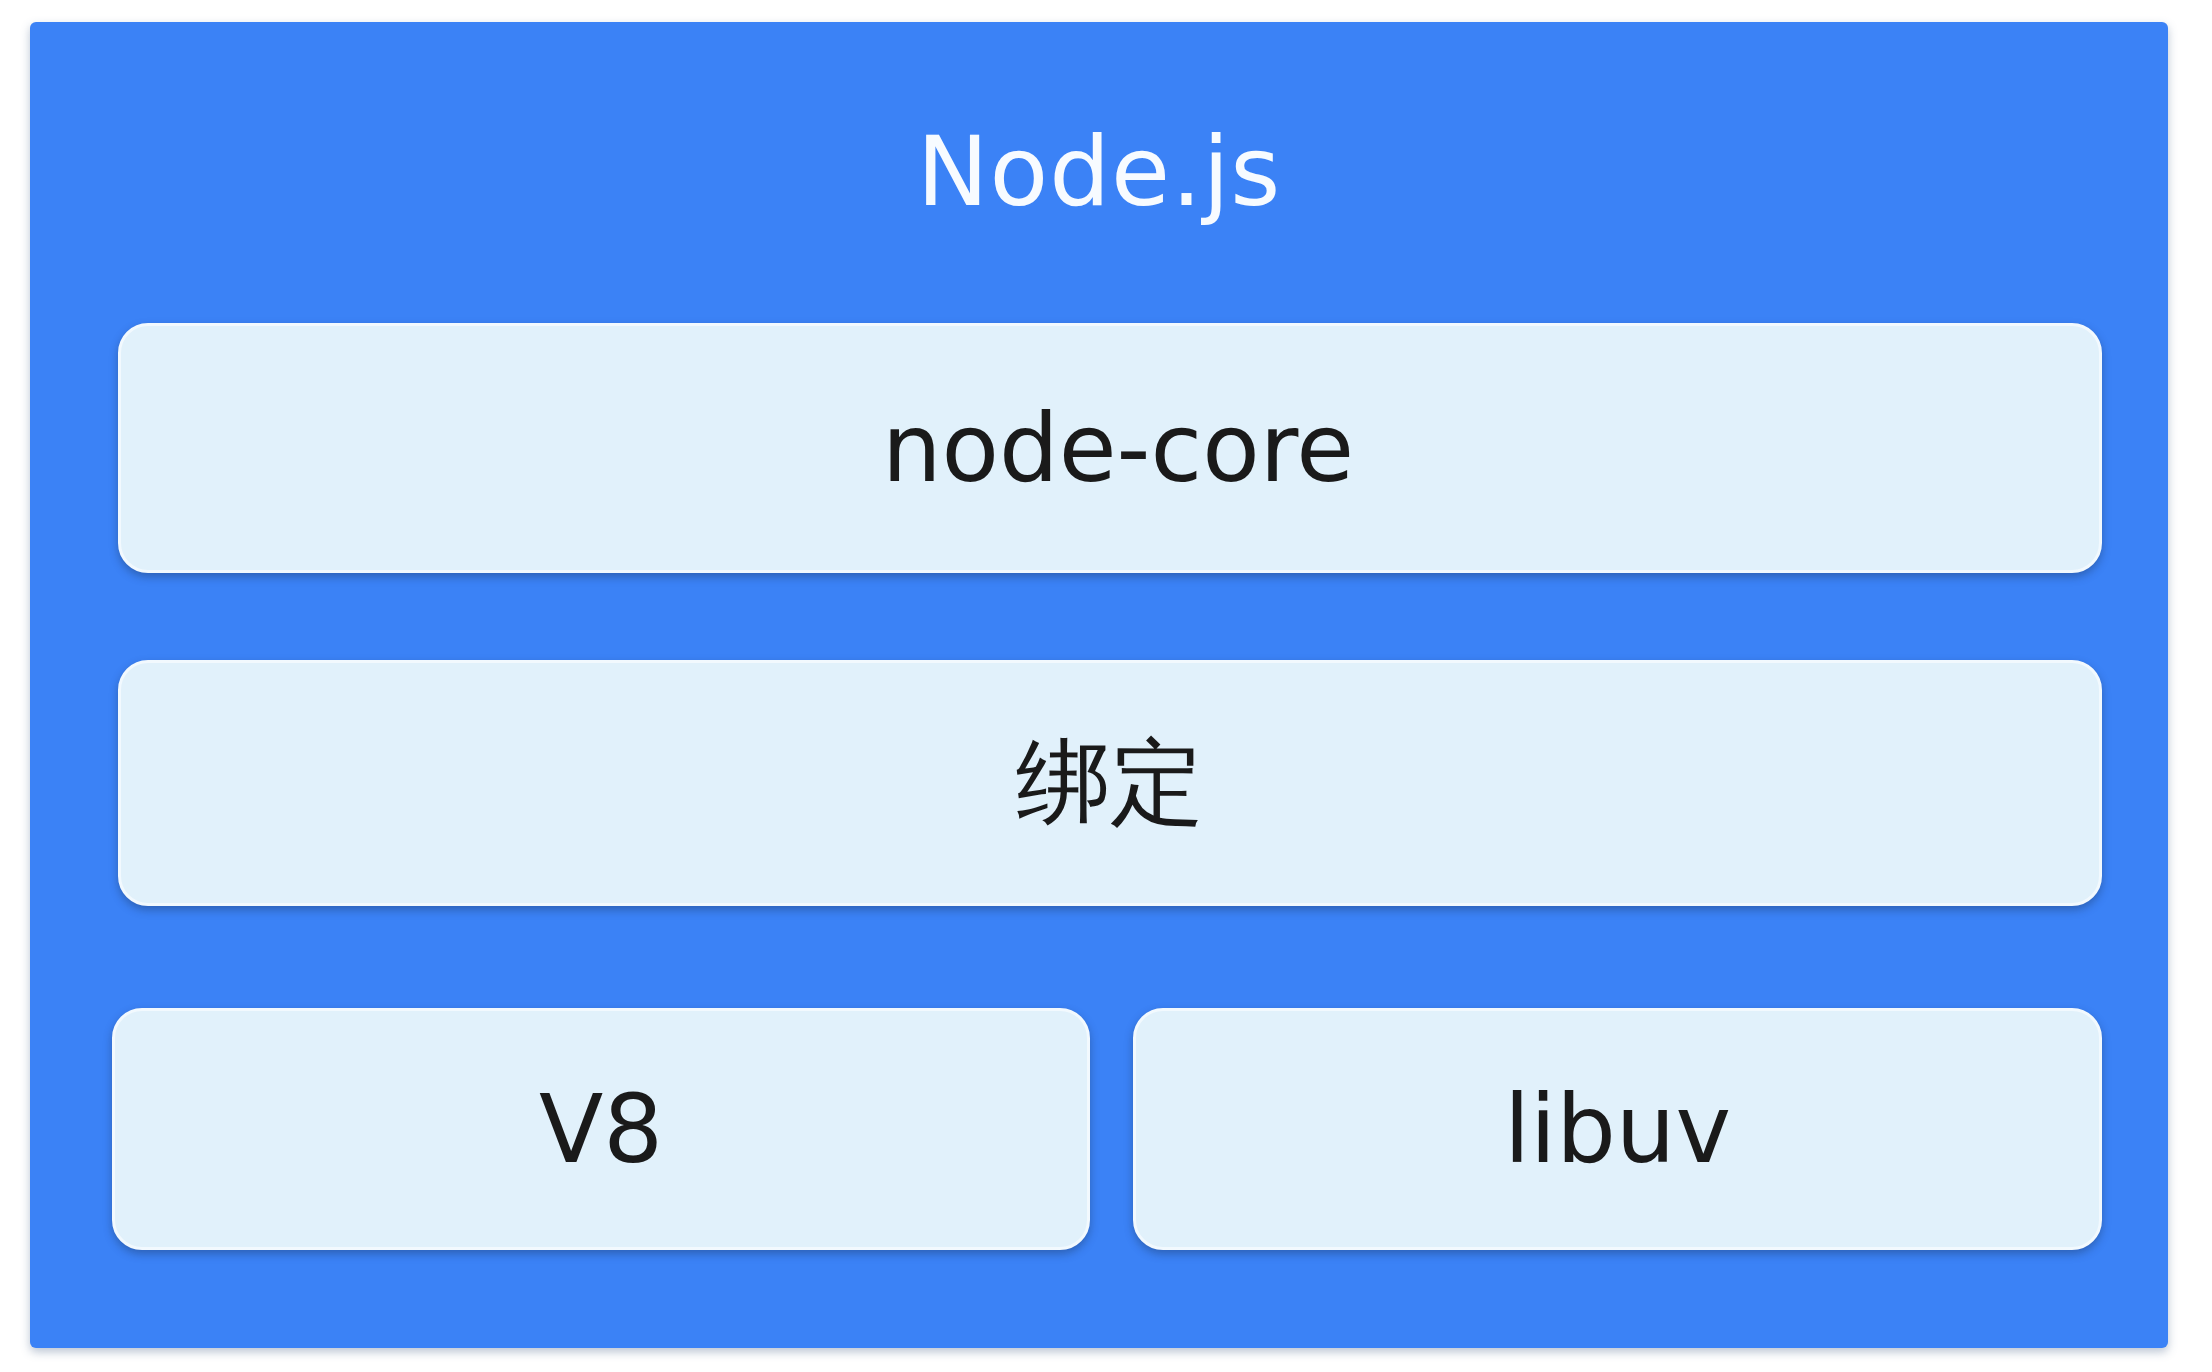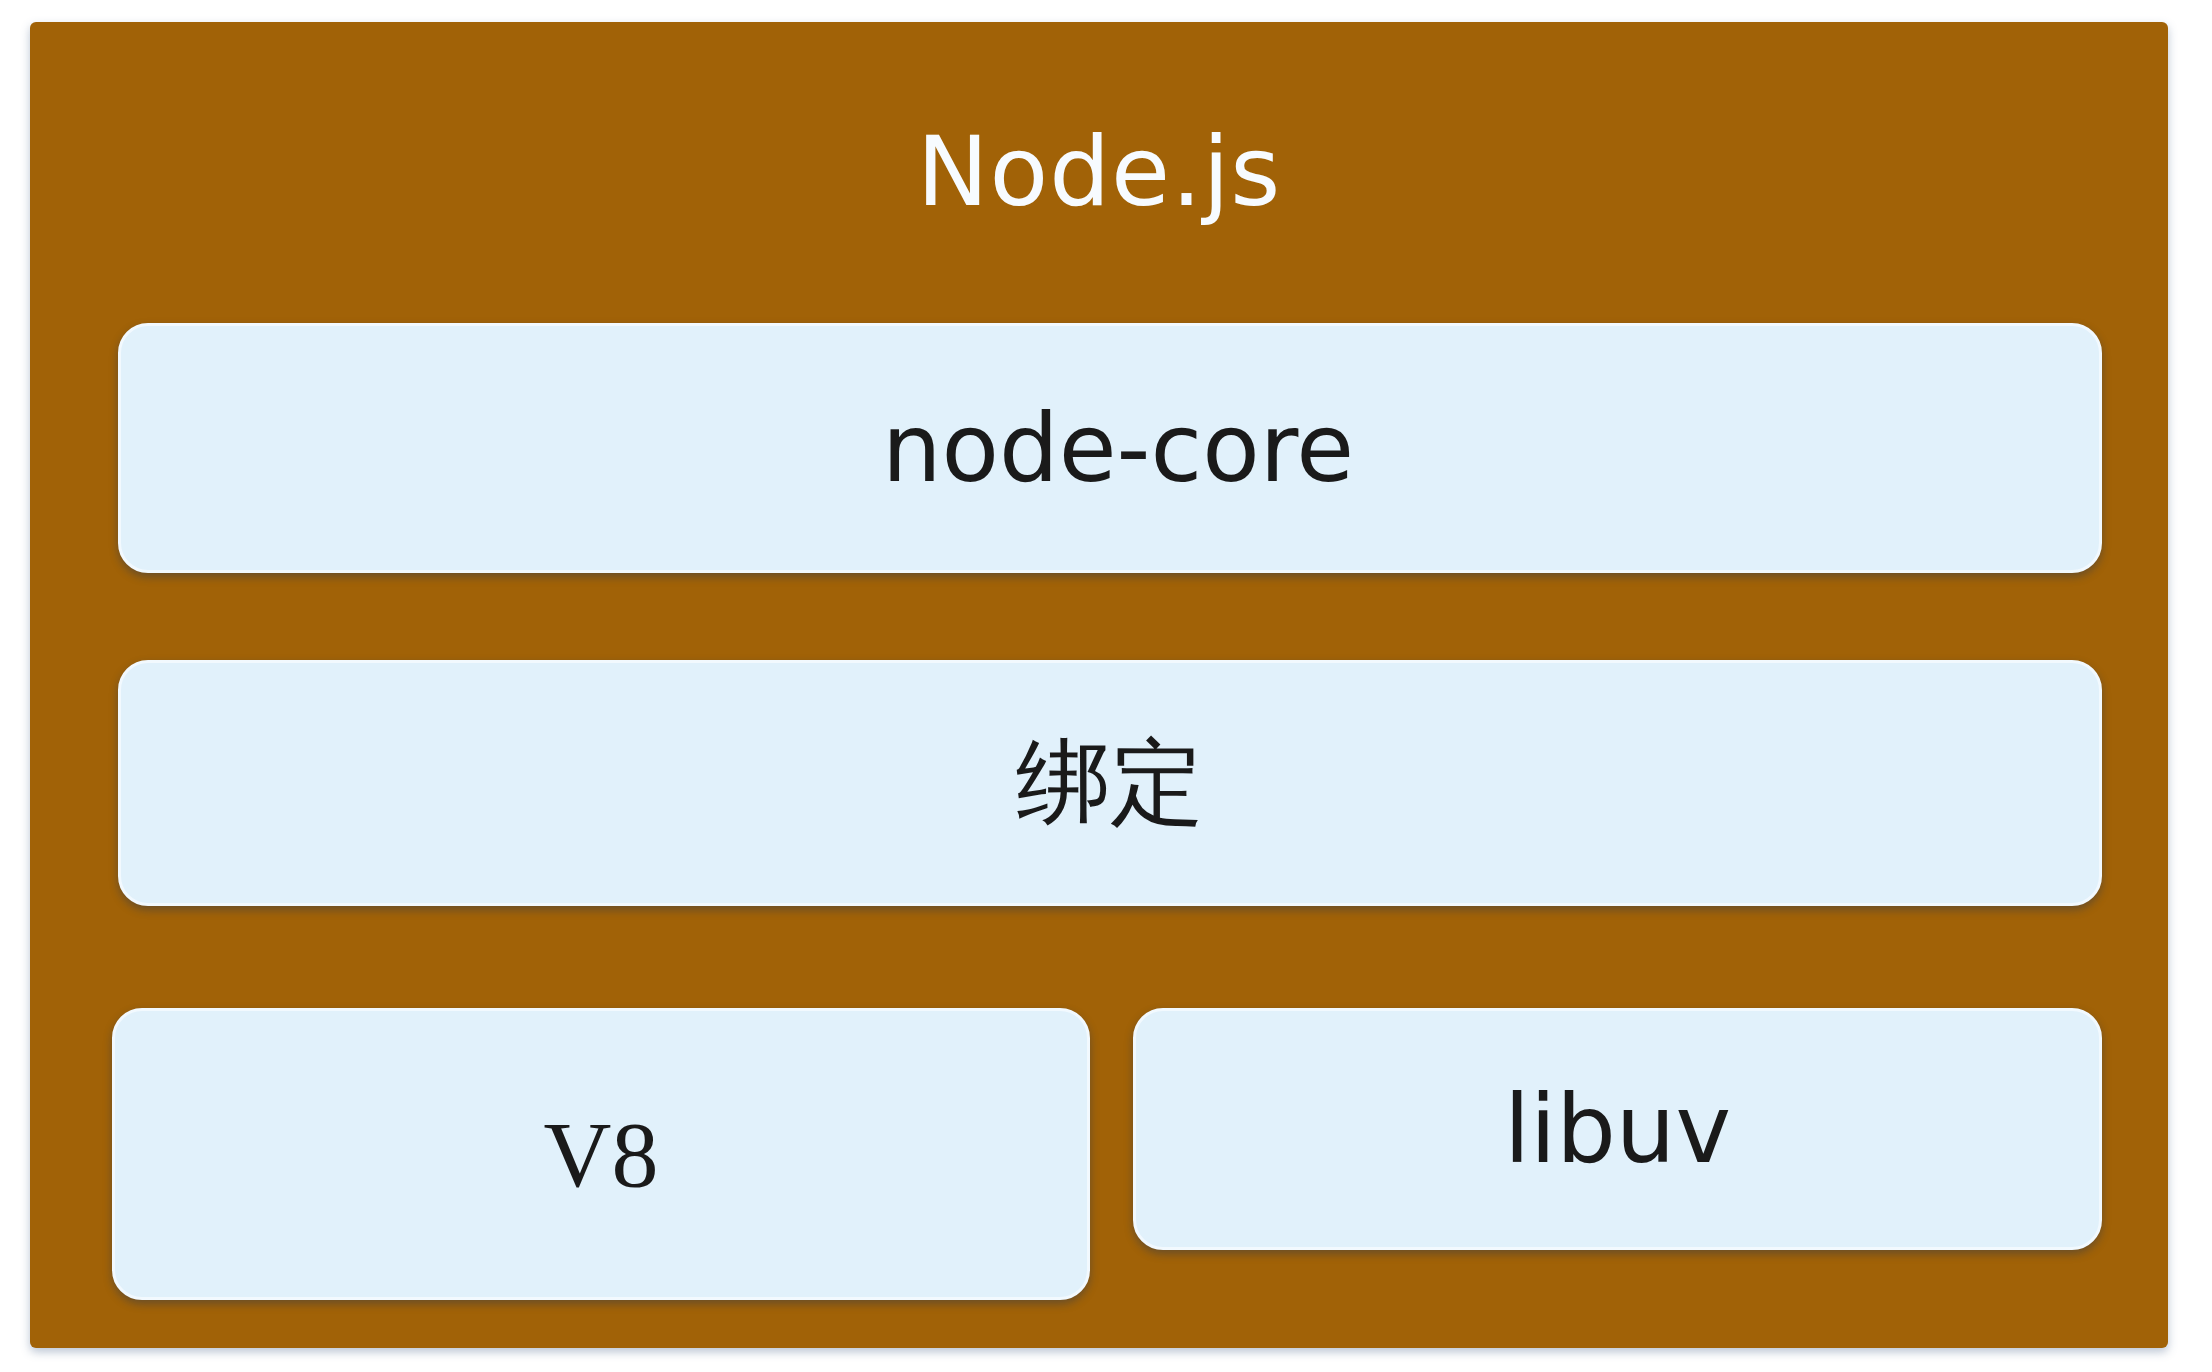--- a/index.html
+++ b/index.html
@@ -14,21 +14,21 @@
     height: 1372px;
     background: #ffffff;
     overflow: hidden;
   }
   .container {
     position: absolute;
     left: 30px;
     top: 22px;
     width: 2138px;
     height: 1326px;
-    background: #a16207;
+    background: #3b82f6;
     border-radius: 6px;
     box-shadow: 0 4px 10px rgba(60, 90, 130, 0.35);
   }
   .title {
     position: absolute;
     left: 0;
     top: 0;
     width: 100%;
     height: 300px;
     display: flex;
@@ -64,22 +64,21 @@
     left: 88px;
     top: 638px;
     width: 1984px;
     height: 246px;
     text-align: right;
   }
   .box-v8 {
     left: 82px;
     top: 986px;
     width: 978px;
-    height: 292px;
-    font-family: Liberation Serif, serif;
+    height: 242px;
   }
   .box-libuv {
     left: 1103px;
     top: 986px;
     width: 969px;
     height: 242px;
   }
   .label {
     white-space: nowrap;
   }

